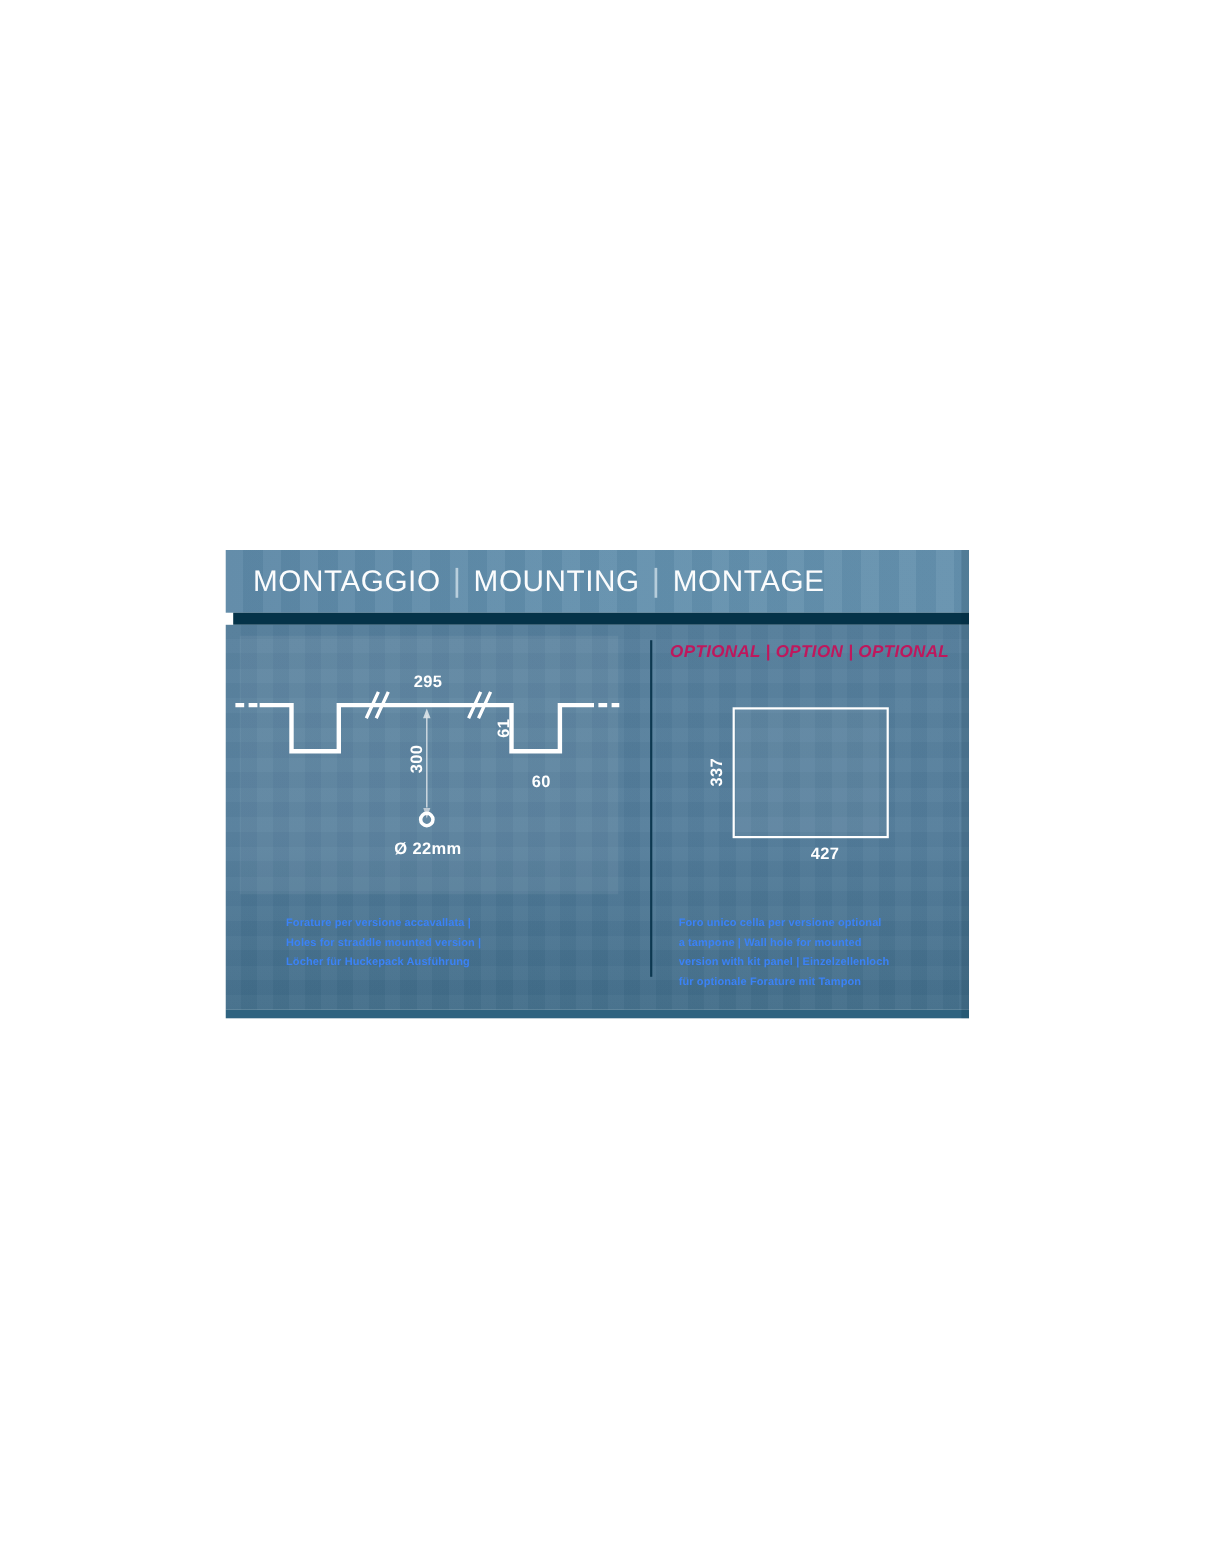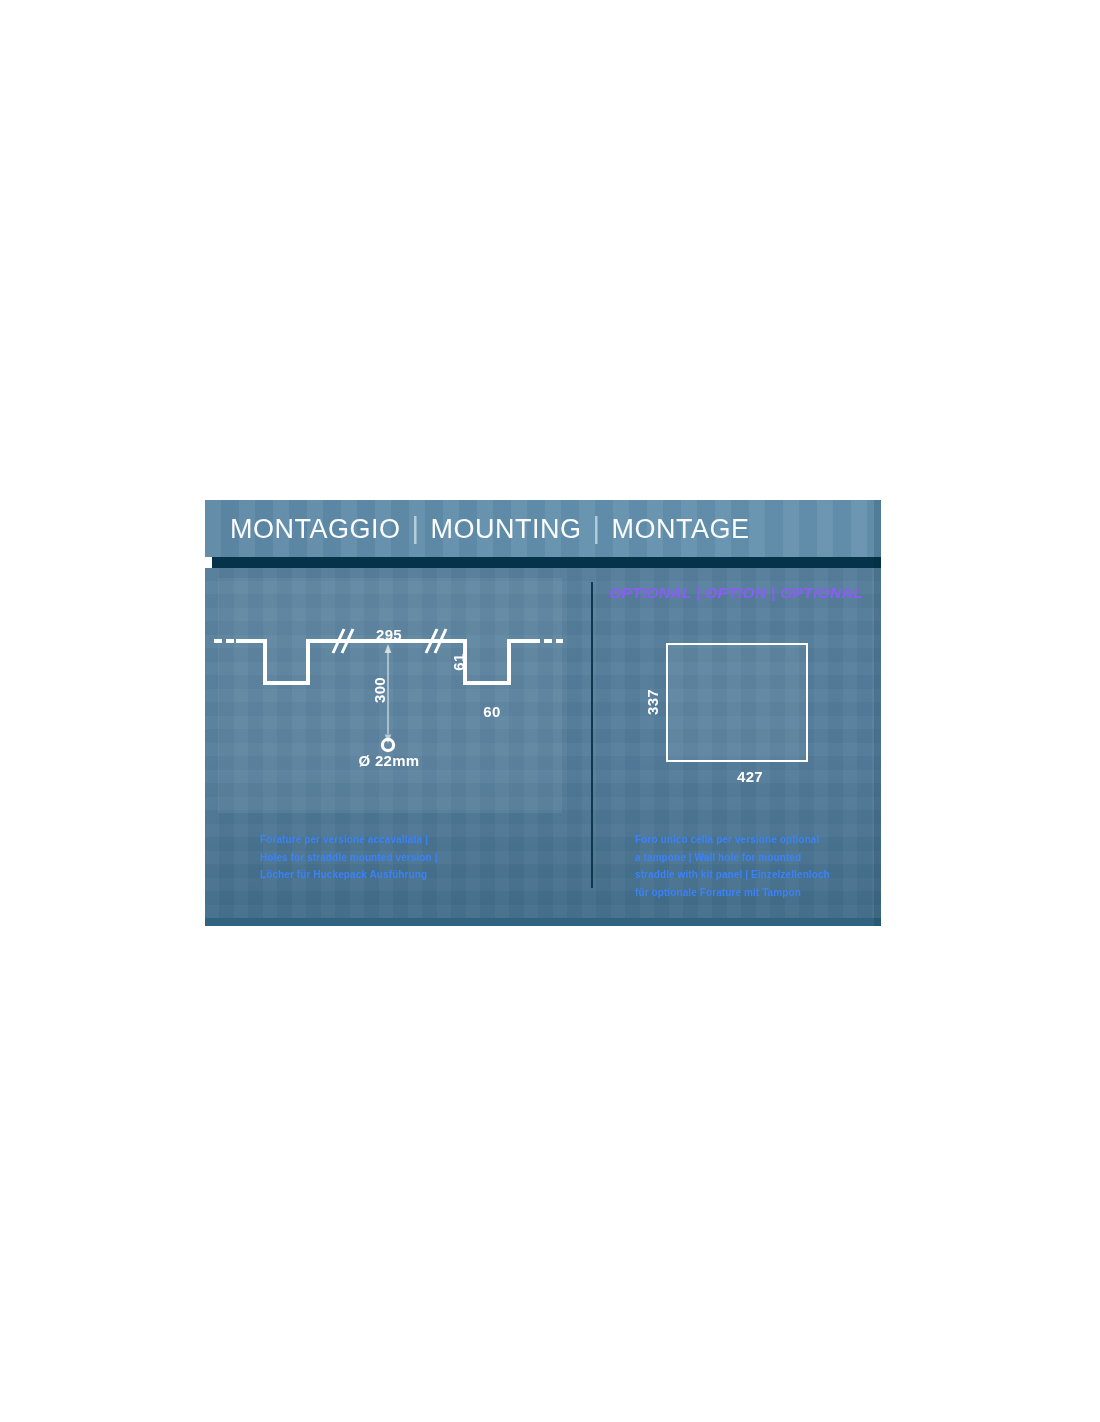--- a/index.html
+++ b/index.html
@@ -54,29 +54,29 @@
     position:absolute;left:461px;top:143px;width:142px;height:119px;box-sizing:border-box;
     border:2px solid #ffffff;background:rgba(255,255,255,0.055);
   }
   .dim{
     position:absolute;color:#ffffff;font-weight:700;font-size:15px;white-space:nowrap;
     transform:translate(-50%,-50%);letter-spacing:0.3px;
   }
   .dim.rot{transform:translate(-50%,-50%) rotate(-90deg);}
   .opt-heading{
     position:absolute;left:531px;top:93px;transform:translate(-50%,-50%);
-    color:#8b5cf6;font-weight:700;font-style:italic;font-size:15.5px;
+    color:#be185d;font-weight:700;font-style:italic;font-size:15.5px;
     letter-spacing:0.3px;white-space:nowrap;
   }
   .caption{
     position:absolute;top:331px;color:#3b82f6;font-weight:700;font-size:10px;
     line-height:17.5px;letter-spacing:0.1px;
   }
   .caption.left-cap{left:55px;}
-  .caption.right-cap{left:430px;}
+  .caption.right-cap{left:412px;}
 </style>
 </head>
 <body>
 
 <div class="panel">
 
   <div class="panel-header">
     <div class="panel-title">
       <span>MONTAGGIO</span><span class="pipe">|</span><span>MOUNTING</span><span class="pipe">|</span><span>MONTAGE</span>
     </div>
@@ -99,41 +99,41 @@
     <path d="M128 153 L139 129 M137 153 L148 129" fill="none" stroke="#ffffff" stroke-width="3"></path>
     <path d="M221 153 L232 129 M230 153 L241 129" fill="none" stroke="#ffffff" stroke-width="3"></path>
 
     <line x1="183" y1="150" x2="183" y2="234" stroke="#dde4e9" stroke-width="1.3" opacity="0.9"></line>
     <polygon points="183,144 179.6,153 186.4,153" fill="#dde4e9" opacity="0.9"></polygon>
     <polygon points="183,244 179.8,234.5 186.2,234.5" fill="#c9d3da" opacity="0.9"></polygon>
 
     <circle cx="183" cy="245" r="5.6" fill="none" stroke="#ffffff" stroke-width="3.2"></circle>
   </svg>
 
-  <span class="dim" style="left:184px;top:134px;">295</span>
+  <span class="dim" style="left:184px;top:120px;">295</span>
   <span class="dim rot" style="left:174px;top:190px;">300</span>
   <span class="dim rot" style="left:253px;top:162px;">61</span>
   <span class="dim" style="left:287px;top:191px;margin-top:20px;">60</span>
-  <span class="dim" style="left:184px;top:260px;">Ø 22mm</span>
+  <span class="dim" style="left:184px;top:272px;">Ø 22mm</span>
 
   <div class="divider"></div>
 
   <div class="opt-heading">OPTIONAL | OPTION | OPTIONAL</div>
 
   <div class="kit-rect"></div>
 
   <span class="dim rot" style="left:447px;top:202px;">337</span>
   <span class="dim" style="left:545px;top:276px;">427</span>
 
   <div class="caption left-cap">
     <div>Forature per versione accavallata |</div>
     <div>Holes for straddle mounted version |</div>
     <div>Löcher für Huckepack Ausführung</div>
   </div>
 
   <div class="caption right-cap">
     <div>Foro unico cella per versione optional</div>
     <div>a tampone | Wall hole for mounted</div>
-    <div>straddle with kit panel | Einzelzellenloch</div>
+    <div>version with kit panel | Einzelzellenloch</div>
     <div>für optionale Forature mit Tampon</div>
   </div>
 
 </div>
 
 </body></html>

